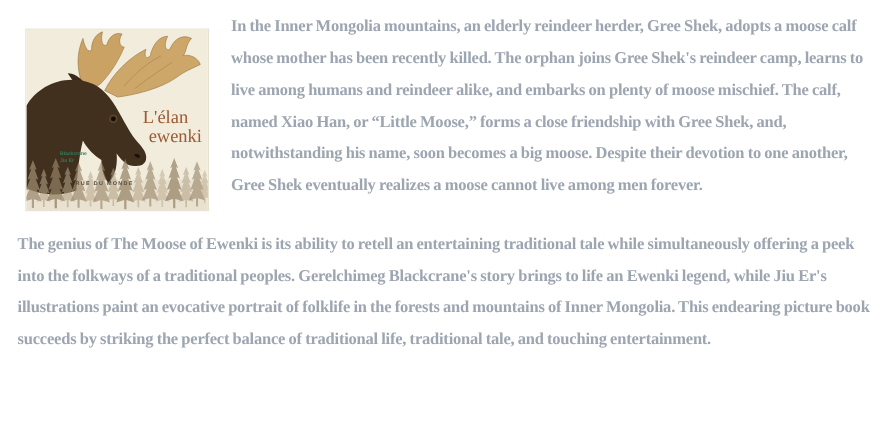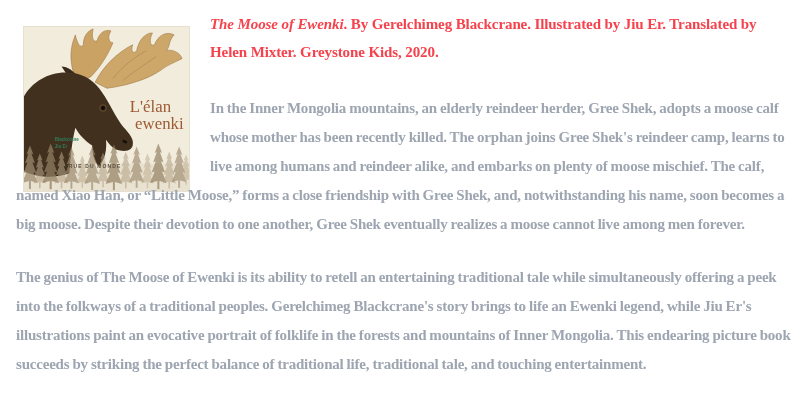--- a/index.html
+++ b/index.html
@@ -125,19 +125,18 @@
       </g>
 
       <text class="cover-title" x="128" y="86" font-size="17" text-anchor="middle">L'élan</text>
       <text class="cover-title" x="137" y="103" font-size="17" text-anchor="middle">ewenki</text>
       <text class="cover-credit" x="31" y="115" font-size="4.6">Blackcrane</text>
       <text class="cover-credit" x="31" y="122" font-size="4.6">Jiu Er</text>
       <text class="cover-publisher" x="72" y="143" font-size="5" text-anchor="middle">RUE DU MONDE</text>
     </svg>
   </figure>
 
-  <p class="citation"><em>The Moose of Ewenki</em><span>. By Gerelchimeg Blackcrane. Illustrated by Jiu Er. Translated by Helen Mixter. Greystone Kids, 2020.</span></p>
 
   <p class="body-text">In the Inner Mongolia mountains, an elderly reindeer herder, Gree Shek, adopts a moose calf whose mother has been recently killed. The orphan joins Gree Shek's reindeer camp, learns to live among humans and reindeer alike, and embarks on plenty of moose mischief.  The calf, named Xiao Han, or “Little Moose,” forms a close friendship with Gree Shek, and, notwithstanding his name, soon becomes a big moose. Despite their devotion to one another, Gree Shek eventually realizes a moose cannot live among men forever.</p>
 
   <p class="body-text second">The genius of The Moose of Ewenki is its ability to retell an entertaining traditional tale while simultaneously offering a peek into the folkways of a traditional peoples. Gerelchimeg Blackcrane's story brings to life an Ewenki legend, while Jiu Er's illustrations paint an evocative portrait of folklife in the forests and mountains of Inner Mongolia. This endearing picture book succeeds by striking the perfect balance of traditional life, traditional tale, and touching entertainment.</p>
 
 </article>
 
 </body></html>

